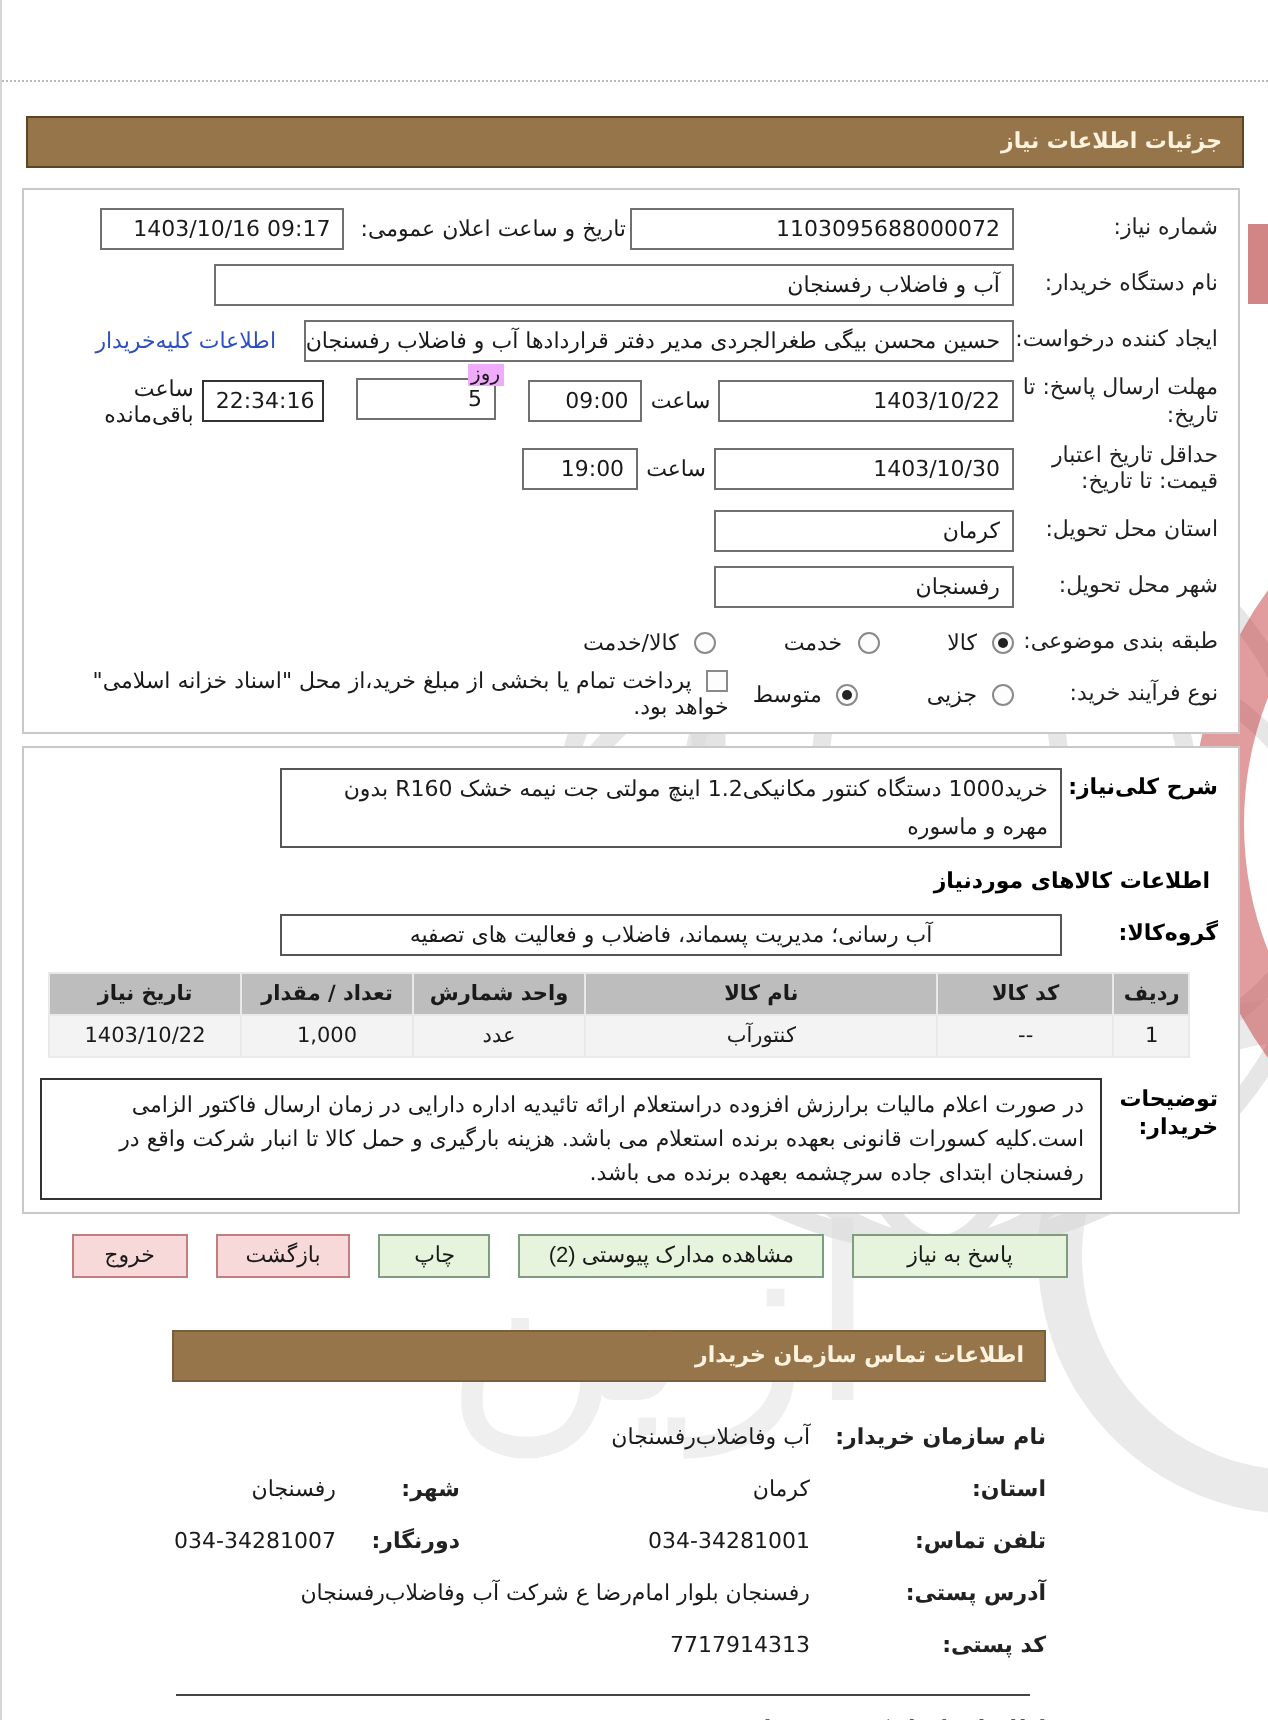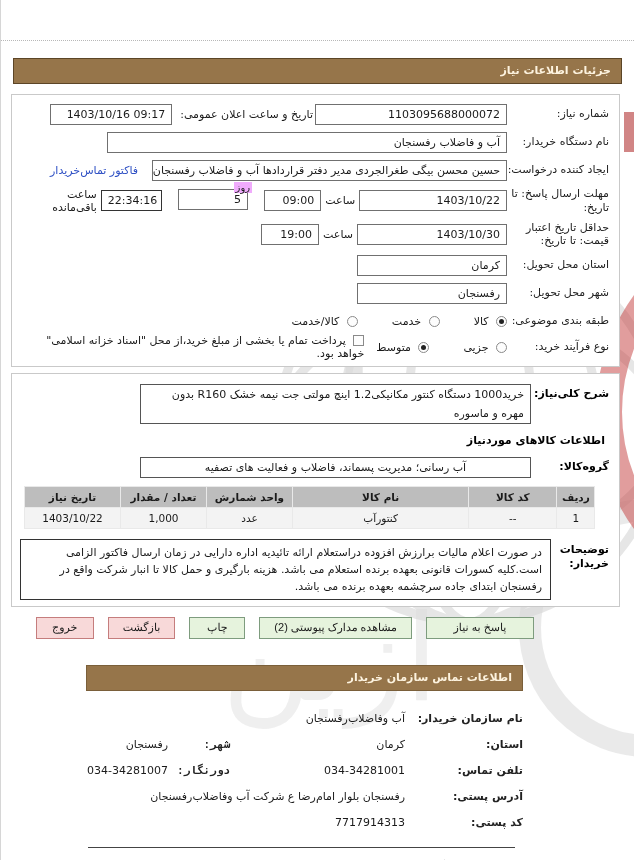--- a/index.html
+++ b/index.html
@@ -146,21 +146,21 @@
     cursor:pointer;
     white-space:nowrap;
     color:#1a1a1a;
   }
   .btn.red { background:#f8d9d9; border-color:#c57d7d; }
 
   .contact { margin: 14px 111px 0 85px; }
   .crow { display:flex; align-items:center; height:26px; }
   .clabel { width:118px; flex:0 0 118px; font-weight:bold; color:#222; }
   .cval { width:175px; flex:0 0 175px; }
-  .clabel2 { width:62px; flex:0 0 62px; font-weight:bold; color:#222;font-family:Liberation Mono, monospace; }
+  .clabel2 { width:62px; flex:0 0 62px; font-weight:bold; color:#222; }
   .cval2 { flex:1; }
   .hr-line { border:0; border-top:1px solid #444; margin:12px 8px 10px 2px; }
   .creator-title { font-weight:bold; margin:8px 0 10px; }
 </style>
 </head>
 <body>
 
 <div class="page">
 
   <svg class="watermark" width="634" height="860" viewBox="0 0 634 860">
@@ -202,21 +202,21 @@
       </div>
 
       <div class="frow">
         <div class="flabel">نام دستگاه خریدار:</div>
         <div class="tbox" style="width:400px">آب و فاضلاب رفسنجان</div>
       </div>
 
       <div class="frow">
         <div class="flabel">ایجاد کننده درخواست:</div>
         <div class="tbox" style="width:355px; font-size:11px">حسین محسن بیگی طغرالجردی مدیر دفتر قراردادها آب و فاضلاب رفسنجان</div>
-        <a class="link">فاکتور تماس‌خریدار</a>
+        <a class="link">اطلاعات کلیه‌خریدار</a>
       </div>
 
       <div class="frow">
         <div class="flabel">مهلت ارسال پاسخ: تا تاریخ:</div>
         <div class="tbox num" style="width:150px">1403/10/22</div>
         <span style="margin:0 4px">ساعت</span>
         <div class="tbox num" style="width:58px">09:00</div>
         <span class="day-wrap" style="margin-right:16px">
           <span class="day-tag">روز</span>
           <span class="tbox num" style="display:inline-block; width:70px">5</span>

